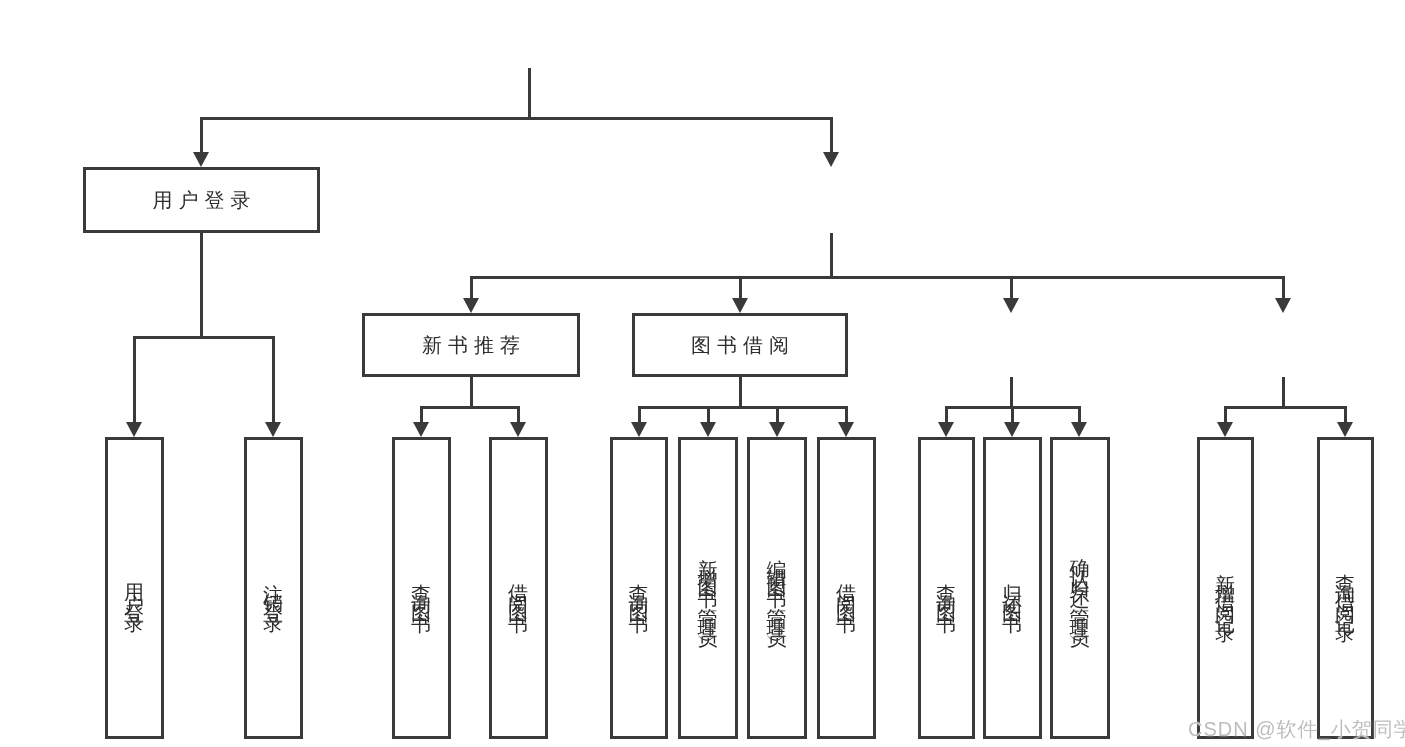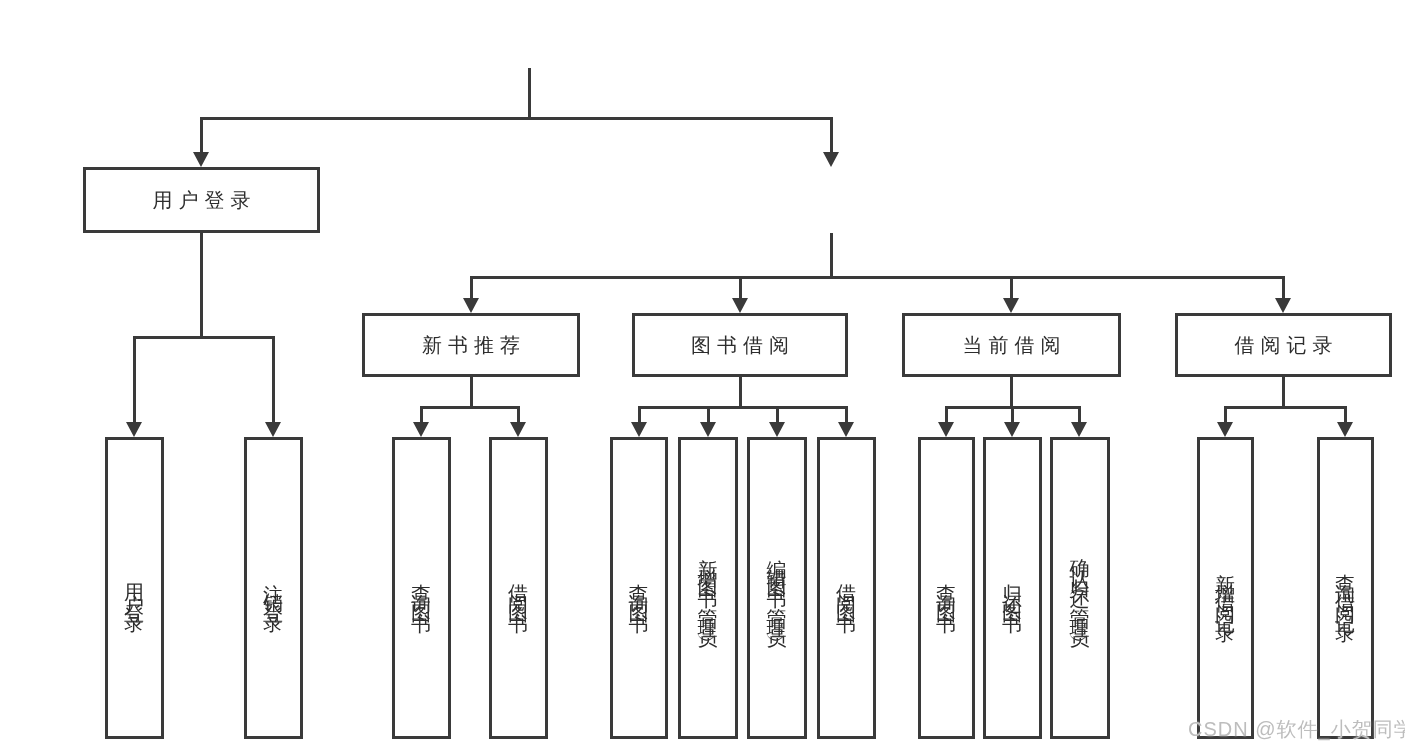--- a/index.html
+++ b/index.html
@@ -38,26 +38,20 @@
   <div class="box" style="left:83px;top:167px;width:237px;height:66px;">
     <span class="hlabel">用户登录</span>
   </div>
 
 
   <div class="box" style="left:362px;top:313px;width:218px;height:64px;">
     <span class="hlabel">新书推荐</span>
   </div>
   <div class="box" style="left:632px;top:313px;width:216px;height:64px;">
     <span class="hlabel">图书借阅</span>
-  </div>
-  <div class="box" style="left:902px;top:313px;width:219px;height:64px;">
-    <span class="hlabel">当前借阅</span>
-  </div>
-  <div class="box" style="left:1175px;top:313px;width:217px;height:64px;">
-    <span class="hlabel">借阅记录</span>
   </div>
 
   <div class="box" style="left:105px;top:437px;width:59px;height:302px;">
     <span class="vlabel">用户登录</span>
   </div>
   <div class="box" style="left:244px;top:437px;width:59px;height:302px;">
     <span class="vlabel">注销登录</span>
   </div>
 
   <div class="box" style="left:392px;top:437px;width:59px;height:302px;">

